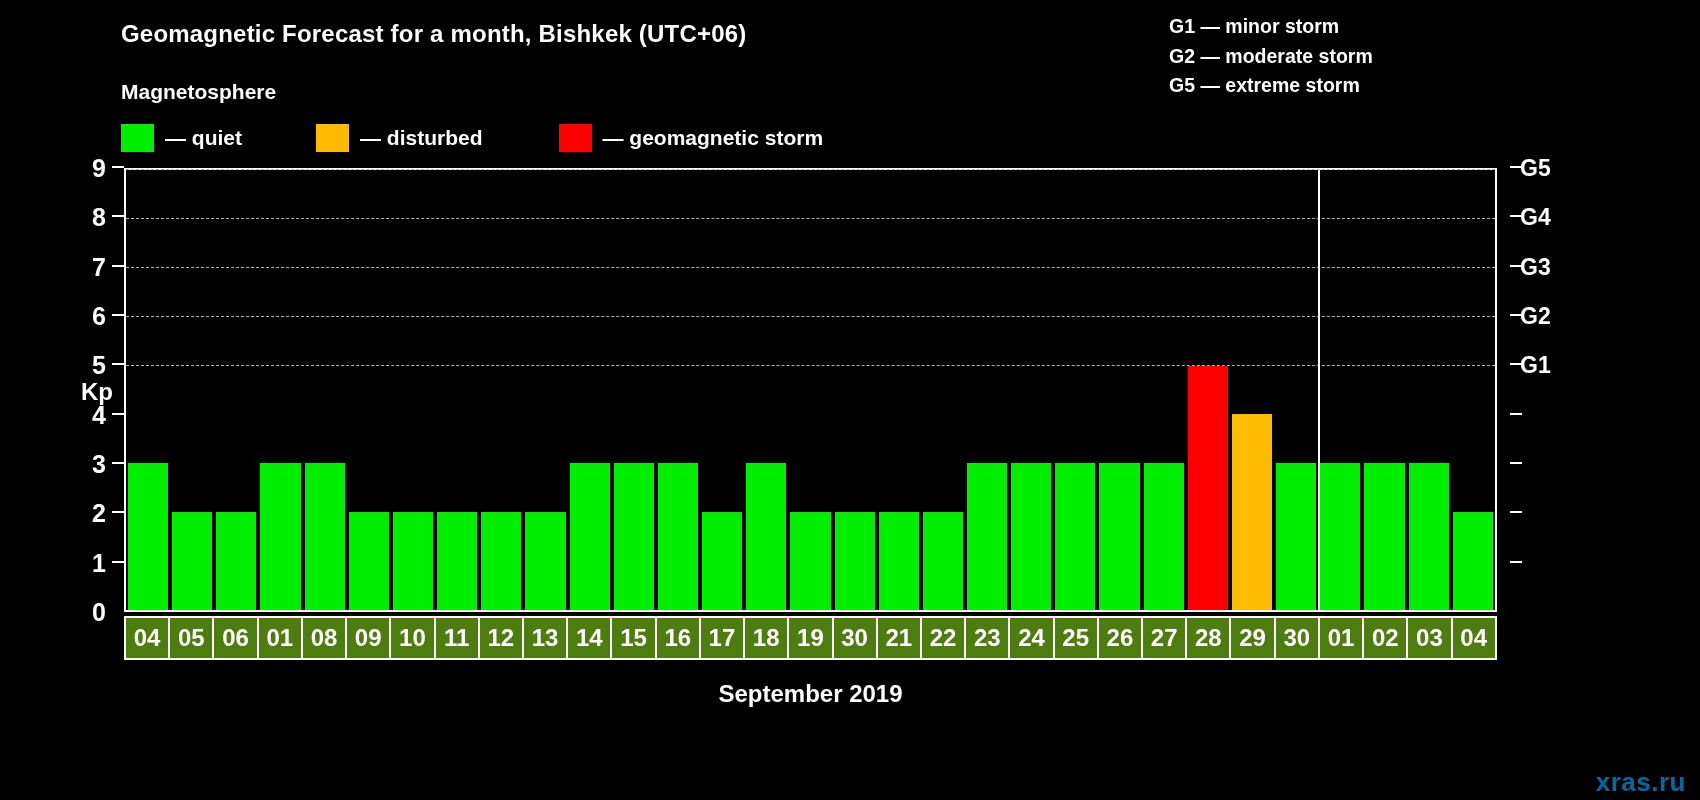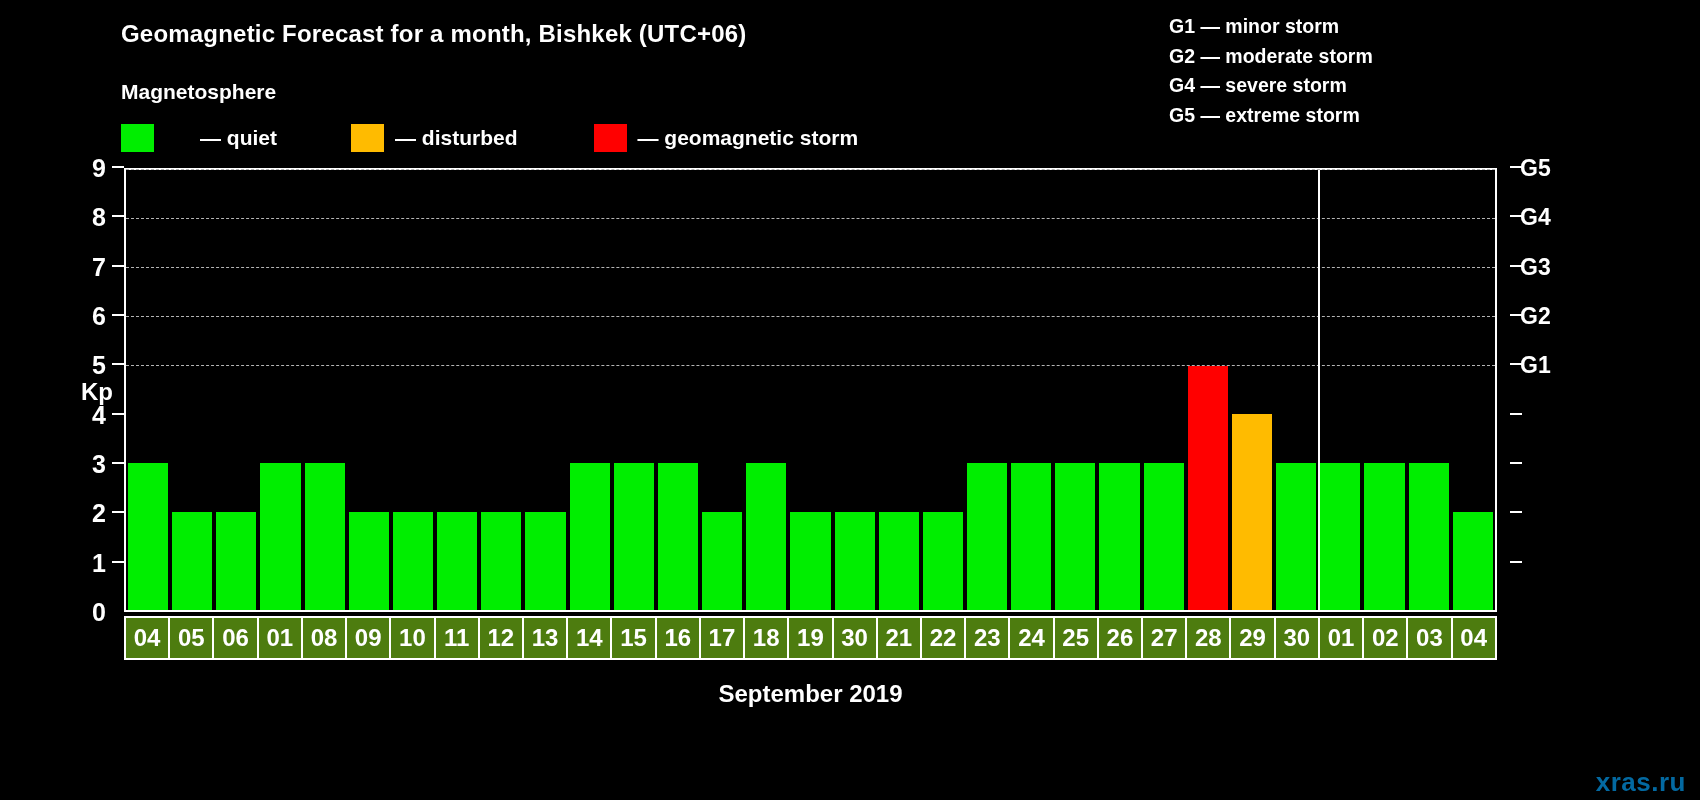--- a/index.html
+++ b/index.html
@@ -8,21 +8,21 @@
 
   
   #chart-title{position:absolute;left:121px;top:20px;font-size:24px;font-weight:bold;
                letter-spacing:.2px;white-space:nowrap;}
   #magnetosphere-label{position:absolute;left:121px;top:80px;font-size:21px;font-weight:bold;}
 
   #color-legend{position:absolute;left:121px;top:123px;height:30px;display:flex;align-items:center;}
   .legend-entry{display:flex;align-items:center;}
   .legend-swatch{width:33px;height:28px;display:block;}
   .legend-text{font-size:21px;font-weight:bold;margin-left:11px;white-space:nowrap;}
-  #legend-entry-quiet{margin-right:0;gap:35px;}
+  #legend-entry-quiet{margin-right:0;}
   #legend-entry-disturbed{margin-left:74px;}
   #legend-entry-storm{margin-left:76px;}
 
   #storm-scale-legend{position:absolute;left:1133px;top:12px;margin-left:36px;}
   .storm-scale-row{font-size:19.5px;font-weight:bold;line-height:29.5px;white-space:nowrap;}
 
   
   #plot-area{position:absolute;left:124px;top:168px;width:1373px;height:444px;
              border:2px solid #fff;box-sizing:border-box;background:#000;}
   #plot-inner{position:absolute;inset:0;}
@@ -77,21 +77,20 @@
   </div>
   <div class="legend-entry" id="legend-entry-storm">
     <span class="legend-swatch" style="background:#ff0000"></span>
     <span class="legend-text">— geomagnetic storm</span>
   </div>
 </div>
 
 <div id="storm-scale-legend">
   <div class="storm-scale-row">G1 — minor storm</div>
   <div class="storm-scale-row">G2 — moderate storm</div>
-  <div class="storm-scale-row">G4 — severe storm</div>
   <div class="storm-scale-row">G5 — extreme storm</div>
 </div>
 
 <div id="y-axis-title">Kp</div>
 <div id="y-axis-labels">
     <div class="y-tick-label" style="bottom: calc(0% + 0px); transform: translateY(50%); right: 4px;">0</div>
     <div class="y-tick-label" style="bottom: calc(11.1111% + 0px); transform: translateY(50%); right: 4px;">1</div>
     <div class="y-tick-label" style="bottom: calc(22.2222% + 0px); transform: translateY(50%); right: 4px;">2</div>
     <div class="y-tick-label" style="bottom: calc(33.3333% + 0px); transform: translateY(50%); right: 4px;">3</div>
     <div class="y-tick-label" style="bottom: calc(44.4444% + 0px); transform: translateY(50%); right: 4px;">4</div>

